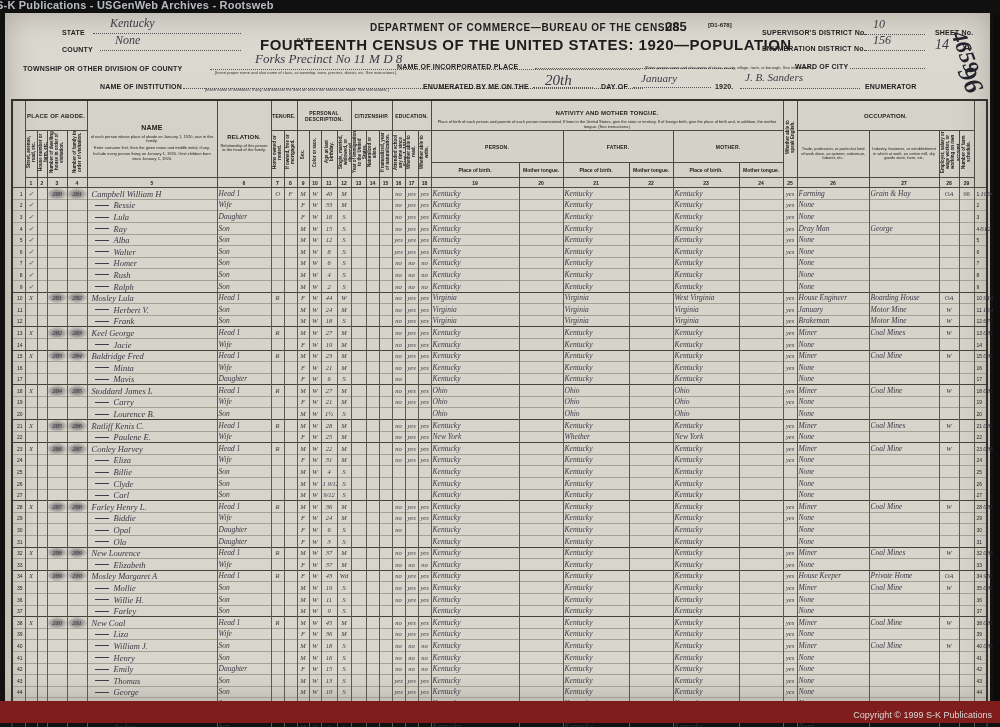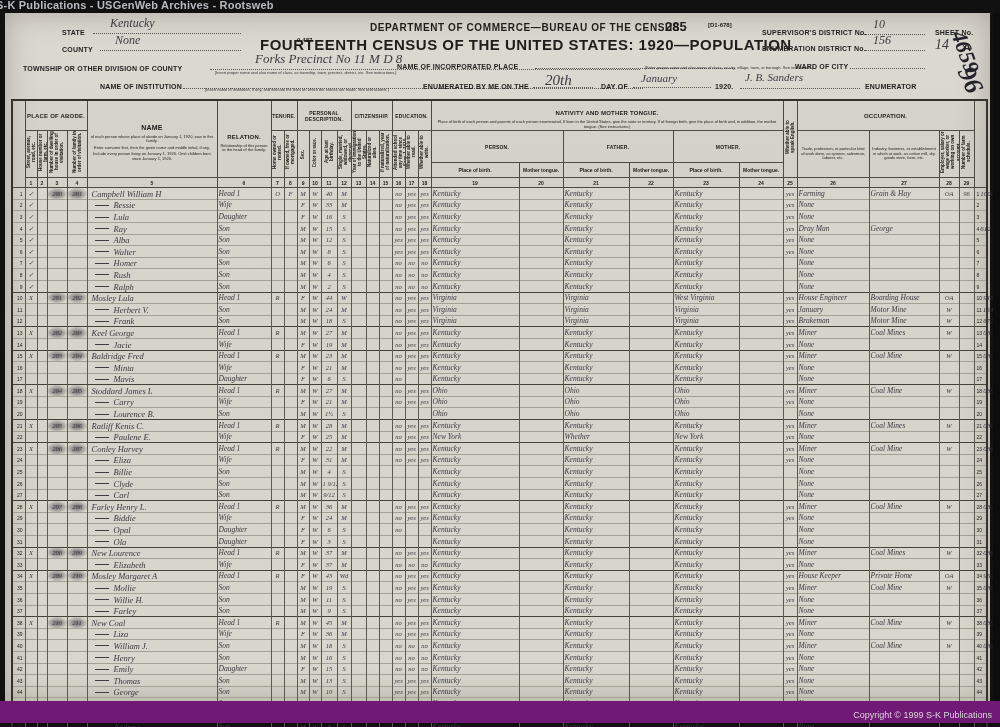--- a/index.html
+++ b/index.html
@@ -2,21 +2,21 @@
 <html><head>
 <meta charset="utf-8">
 <style>
   html,body{margin:0;padding:0;}
   body{width:1000px;height:727px;position:relative;background:#111;overflow:hidden;
        font-family:"Liberation Sans",sans-serif;}
   
   .topbar{position:absolute;top:0;left:0;width:100%;height:13px;background:#101010;z-index:5;}
   .topbar span{position:absolute;left:-4px;top:-1px;color:#b7bbc0;font-weight:bold;font-size:11px;
        letter-spacing:.2px;white-space:nowrap;}
-  .bottombar{position:absolute;left:0;top:701px;width:100%;height:22px;background:#701a75;z-index:5;text-align:right;}
+  .bottombar{position:absolute;left:0;top:701px;width:100%;height:22px;background:#7f1d1d;z-index:5;text-align:right;}
   .bottombar span{position:absolute;right:8px;top:9px;color:#d8d8d4;font-size:9px;}
   .rightstrip{position:absolute;right:0;top:13px;width:7px;height:688px;background:#0c0c0c;z-index:4;}
   
   .paper{position:absolute;left:5px;top:13px;width:985px;height:688px;
        background:linear-gradient(180deg,#dcd9d1 0%,#d6d3ca 45%,#d9d6cd 100%);
        box-shadow:inset 0 0 30px rgba(80,75,60,.35);color:#1d1d1b;}
   .hw{font-family:"Liberation Serif","DejaVu Serif",serif;font-style:italic;color:#3a3a46;}
   
   .fhead{position:absolute;left:0;top:0;width:100%;height:86px;}
   .lbl{position:absolute;font-size:7px;font-weight:bold;letter-spacing:.2px;color:#222;white-space:nowrap;}

